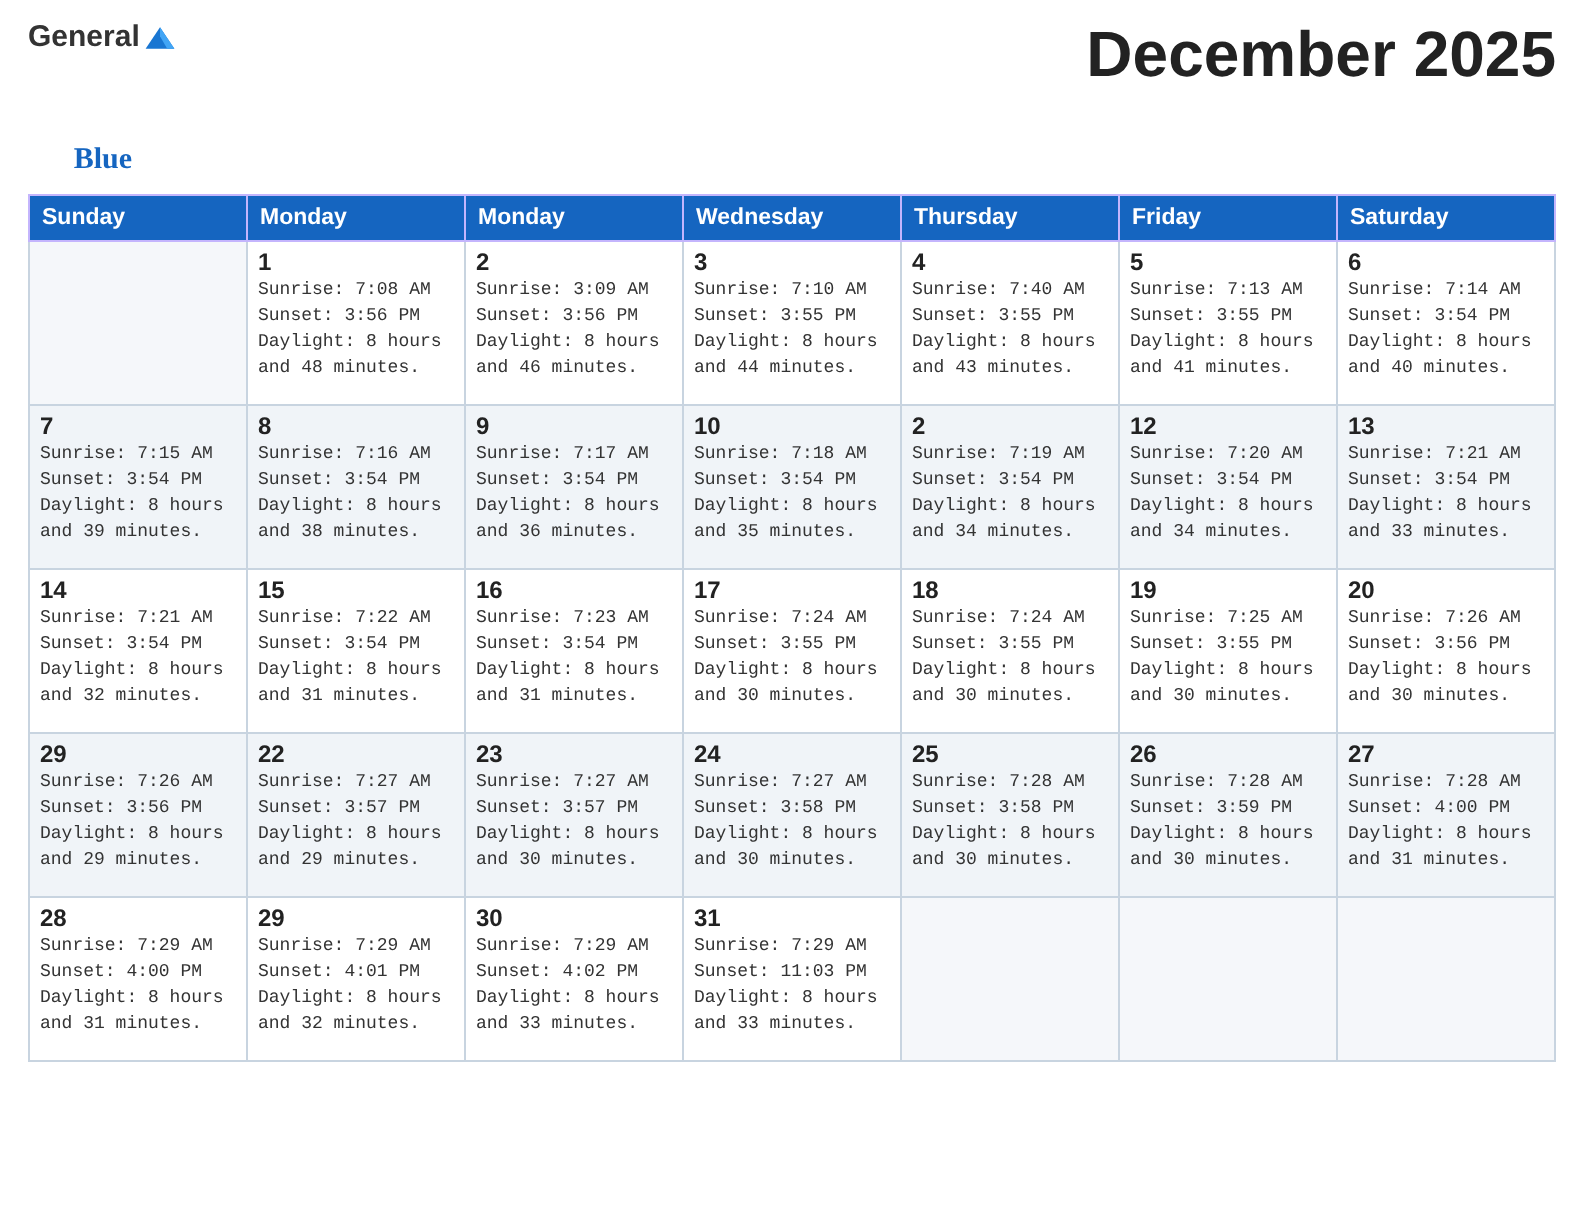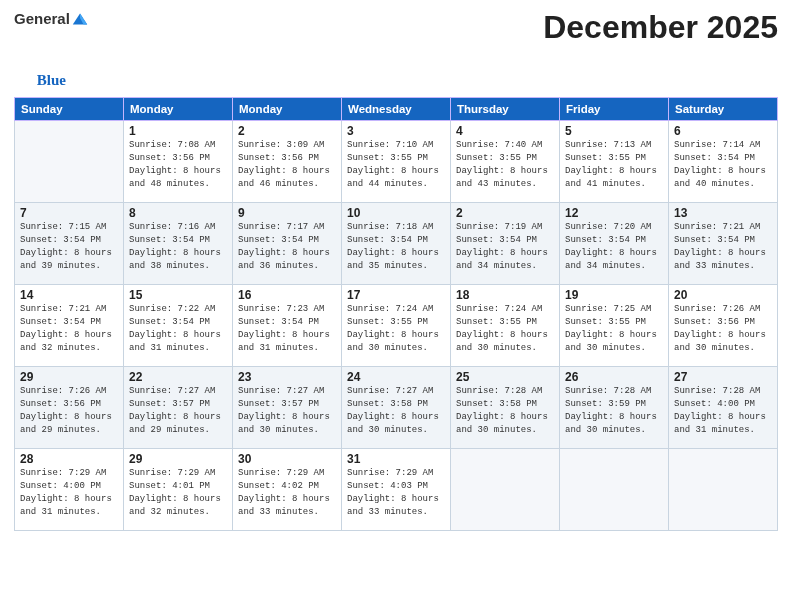--- a/index.html
+++ b/index.html
@@ -255,21 +255,21 @@
           <td>
             <span class="day-number">29</span>
             <div class="cell-text"><span>Sunrise: 7:29 AM</span><br><span>Sunset: 4:01 PM</span><br><span>Daylight: 8 hours</span><br><span>and 32 minutes.</span></div>
           </td>
           <td>
             <span class="day-number">30</span>
             <div class="cell-text"><span>Sunrise: 7:29 AM</span><br><span>Sunset: 4:02 PM</span><br><span>Daylight: 8 hours</span><br><span>and 33 minutes.</span></div>
           </td>
           <td>
             <span class="day-number">31</span>
-            <div class="cell-text"><span>Sunrise: 7:29 AM</span><br><span>Sunset: 4:03 PM</span><br><span>Daylight: 8 hours</span><br><span>and 33 minutes.</span></div>
+            <div class="cell-text"><span>Sunrise: 7:29 AM</span><br><span>Sunset: 11:03 PM</span><br><span>Daylight: 8 hours</span><br><span>and 33 minutes.</span></div>
           </td>
           <td class="empty"></td>
           <td class="empty"></td>
           <td class="empty"></td>
         </tr>
       </tbody>
   </table>
 </div>
 
 </body></html>

